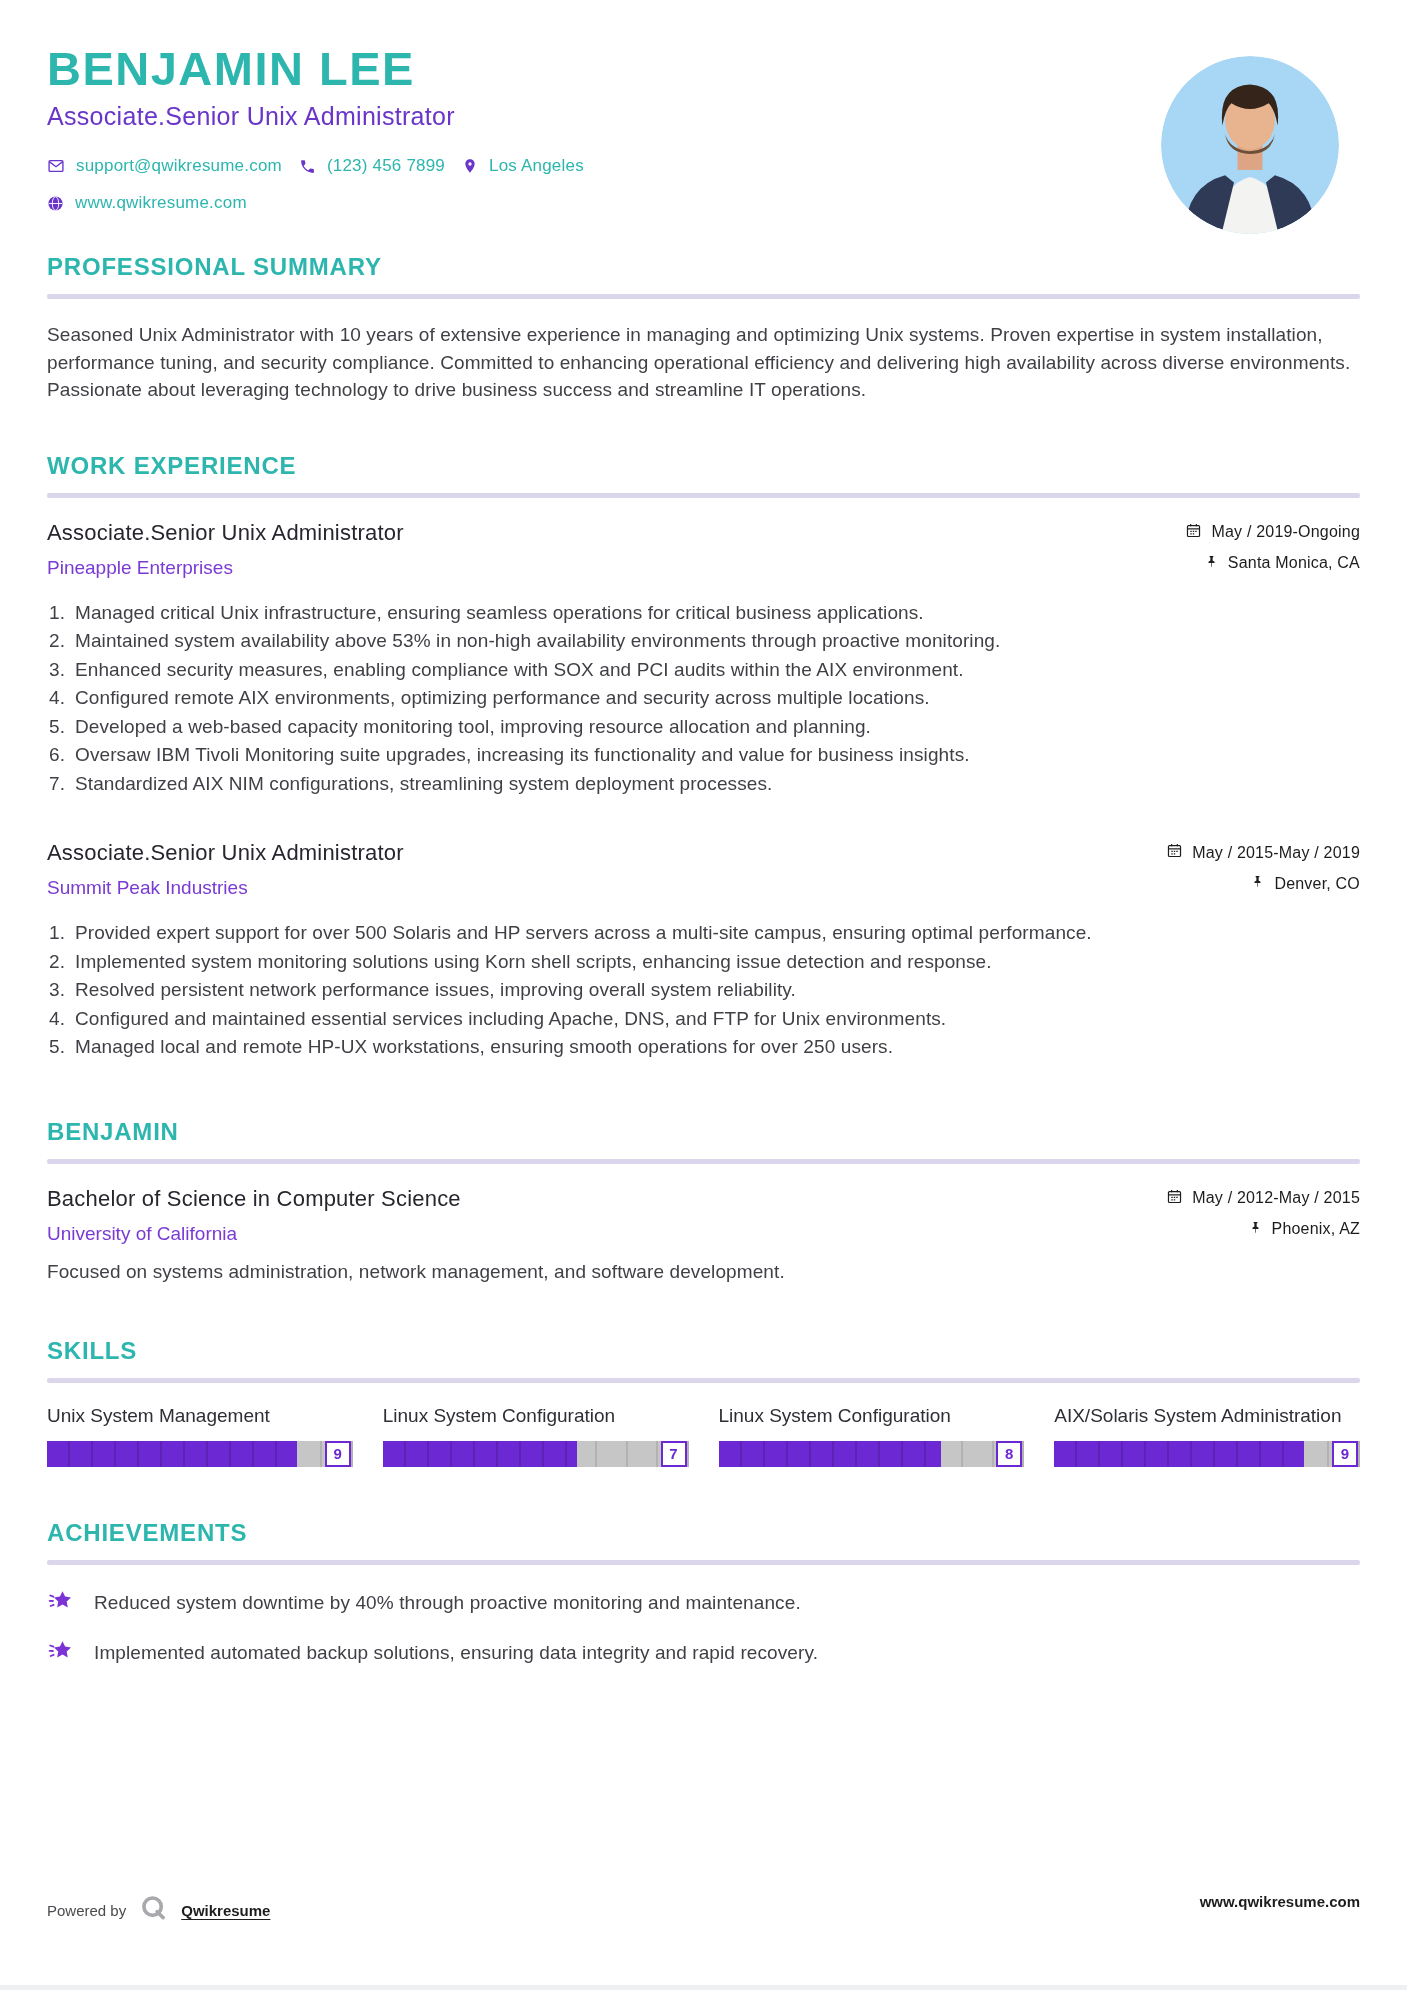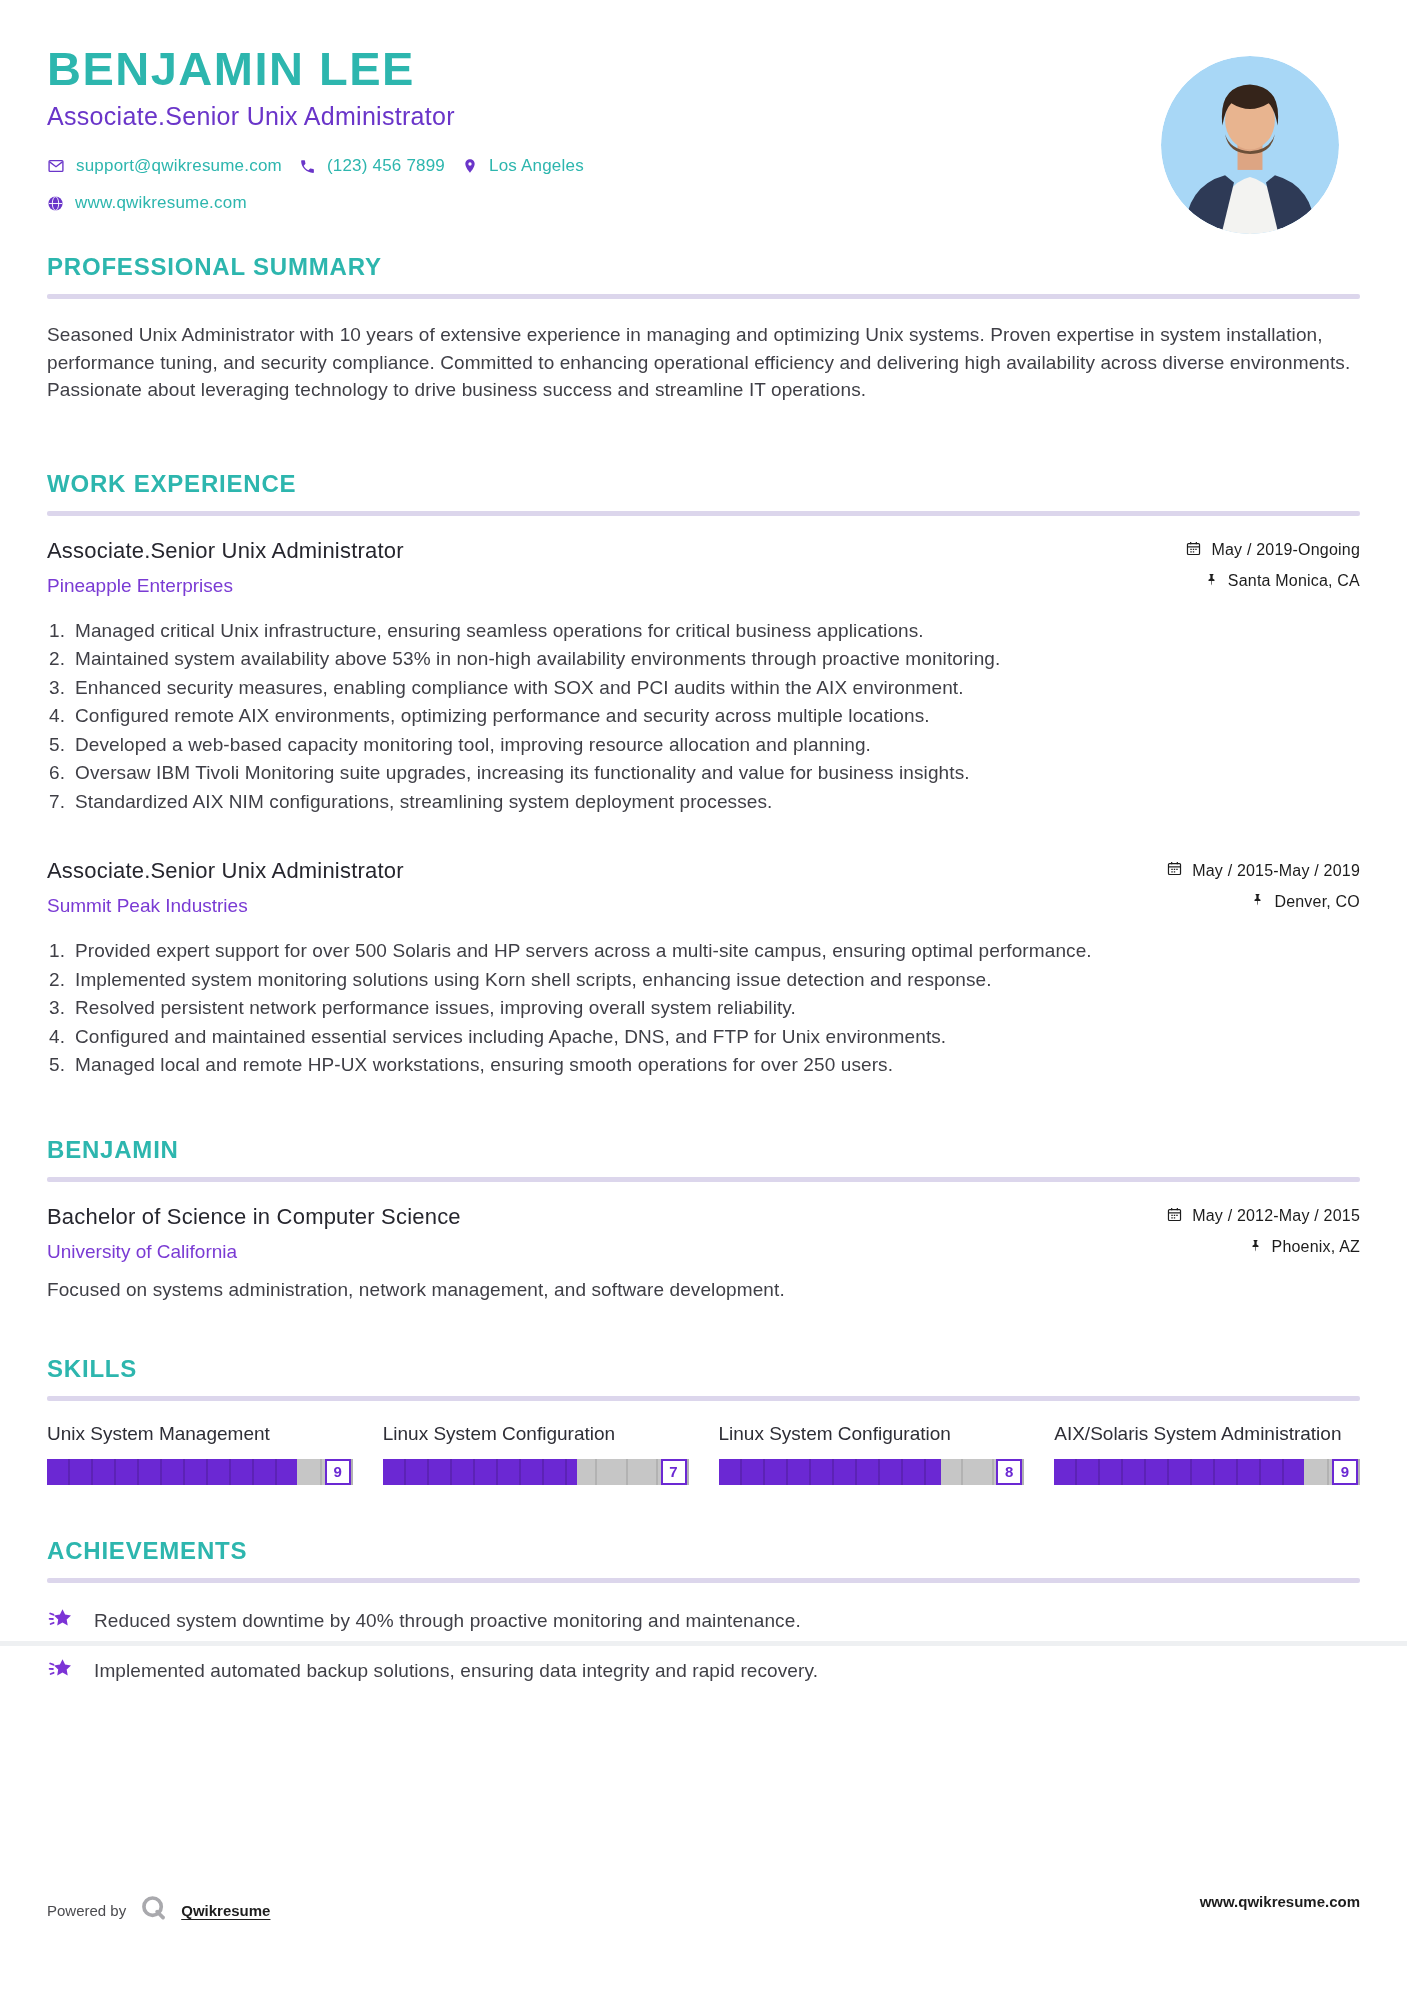--- a/index.html
+++ b/index.html
@@ -9,21 +9,21 @@
     height: 1990px;
     background: #ffffff;
     font-family: "Liberation Sans", sans-serif;
     overflow: hidden;
     position: relative;
     color: #3f3f46;
   }
   .page {
     position: relative;
     width: 1407px;
-    height: 1646px;
+    height: 1990px;
     background: #fff;
   }
   .content {
     padding: 44px 47px 0 47px;
   }
   
   .header { position: relative; }
   .name {
     color: #2db6ae;
     font-size: 47px;
@@ -57,21 +57,21 @@
   .avatar {
     position: absolute;
     top: 12px;
     right: 21px;
     width: 178px;
     height: 178px;
     border-radius: 50%;
     overflow: hidden;
   }
   
-  .section { margin-top: 66px; }
+  .section { margin-top: 48px; }
   .section-heading {
     color: #2db6ae;
     font-size: 24px;
     font-weight: 700;
     letter-spacing: 0.8px;
   }
   .section-rule {
     height: 5px;
     background: #dcd6ec;
     border-radius: 2px;

